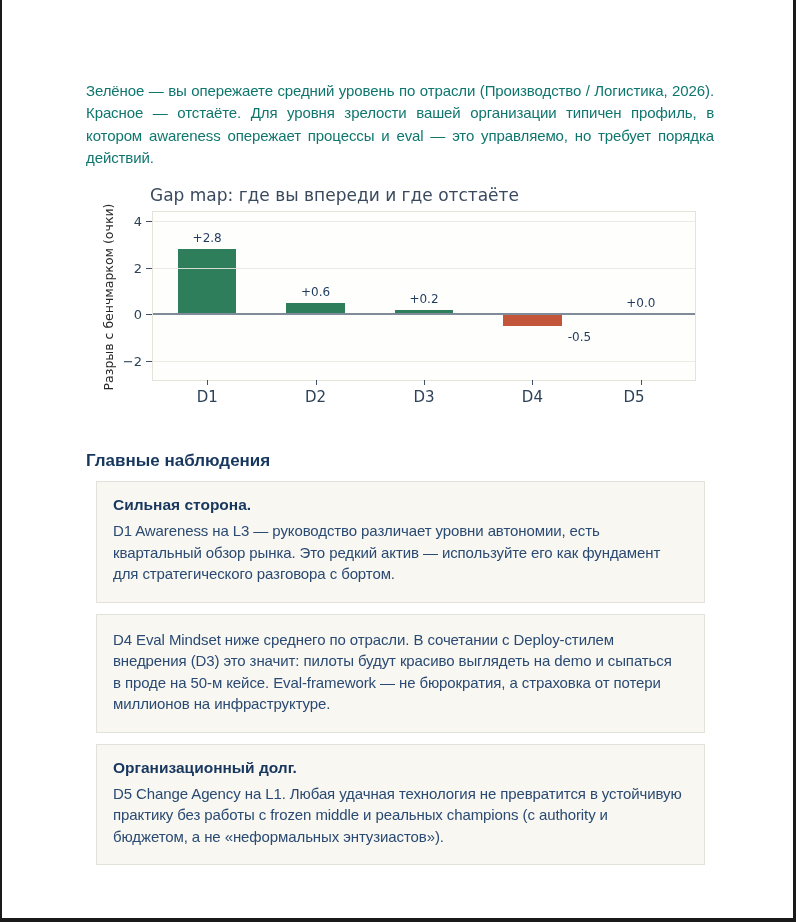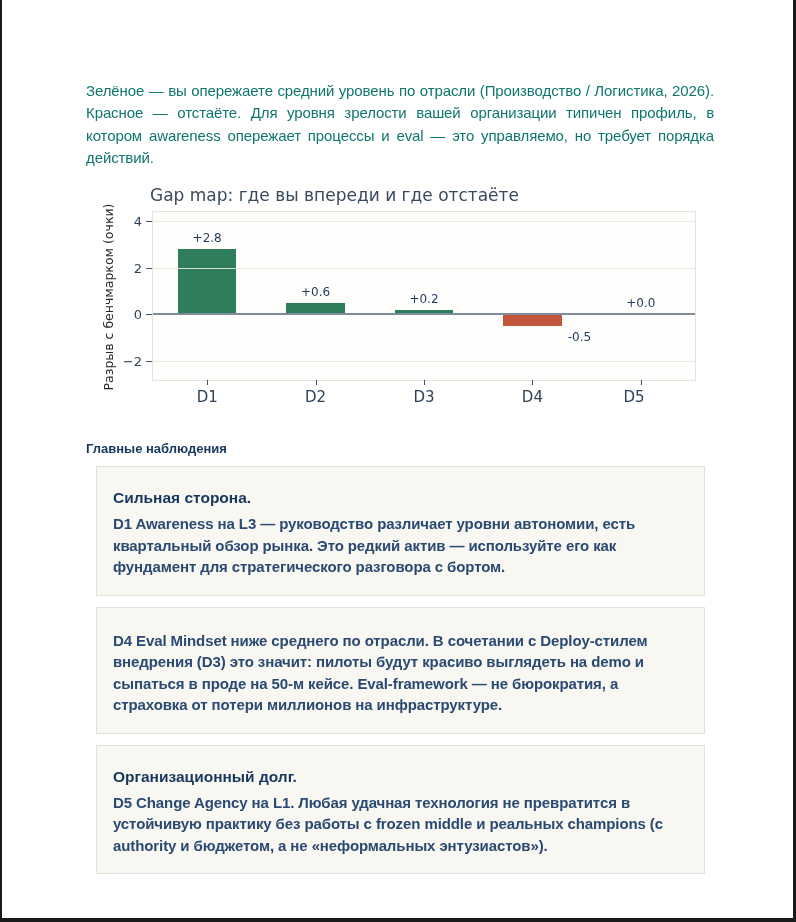--- a/index.html
+++ b/index.html
@@ -110,46 +110,45 @@
   }
   .xtick-mark {
     position: absolute;
     top: 100%;
     width: 1px;
     height: 5px;
     background: #42526b;
   }
   
   h2.observations-heading {
-    font-size: 13px;
+    font-size: 17px;
     font-weight: bold;
     color: #17375e;
-    margin-top: 28px;
+    margin-top: 38px;
     margin-bottom: 10px;
   }
   .obs-box {
     margin-left: 10px;
     width: 609px;
     background: #f8f7f1;
     border: 1px solid #e3e2da;
-    padding: 22px 22px 17px 16px;
+    padding: 14px 22px 17px 16px;
     margin-bottom: 11px;
   }
   .obs-title {
     font-size: 15.5px;
     font-weight: bold;
     color: #17375e;
     margin-bottom: 6px;
   }
   .obs-text {
     font-size: 15px;
     line-height: 21.5px;
     color: #2a4a73;
     letter-spacing: -0.1px;
-    font-weight: bold;
   }
 </style>
 </head>
 <body>
 
 <div class="content">
 
 
   <p class="intro">Зелёное — вы опережаете средний уровень по отрасли (Производство / Логистика, 2026). Красное — отстаёте. Для уровня зрелости вашей организации типичен профиль, в котором awareness опережает процессы и eval — это управляемо, но требует порядка действий.</p>
 

